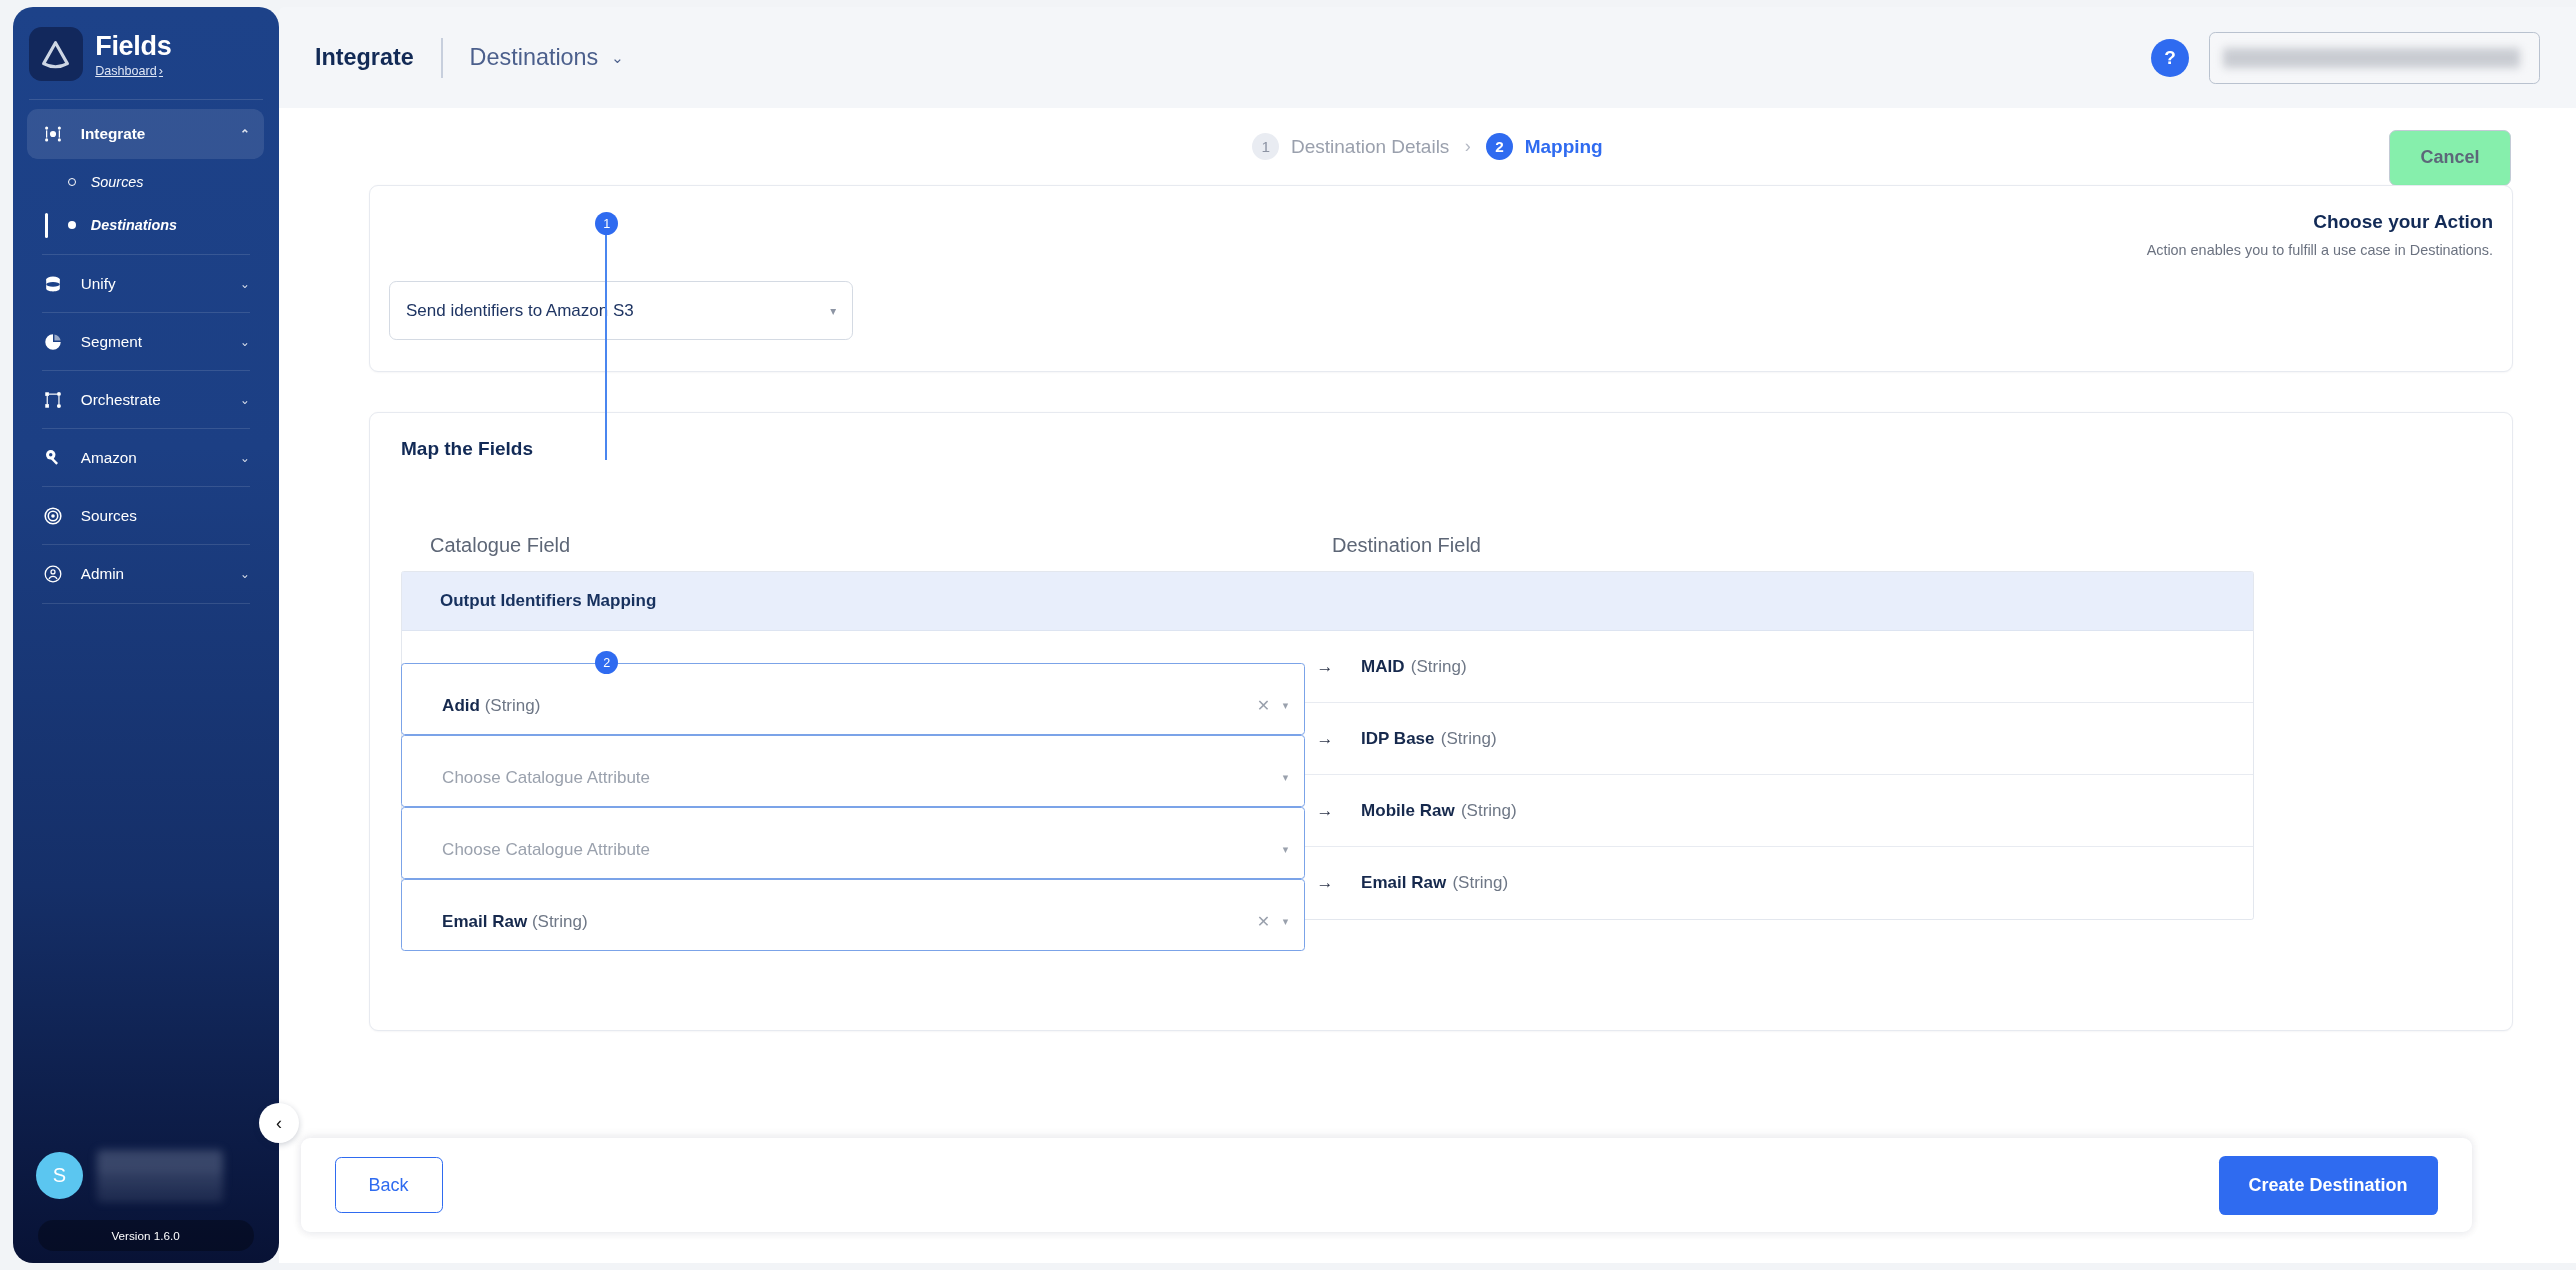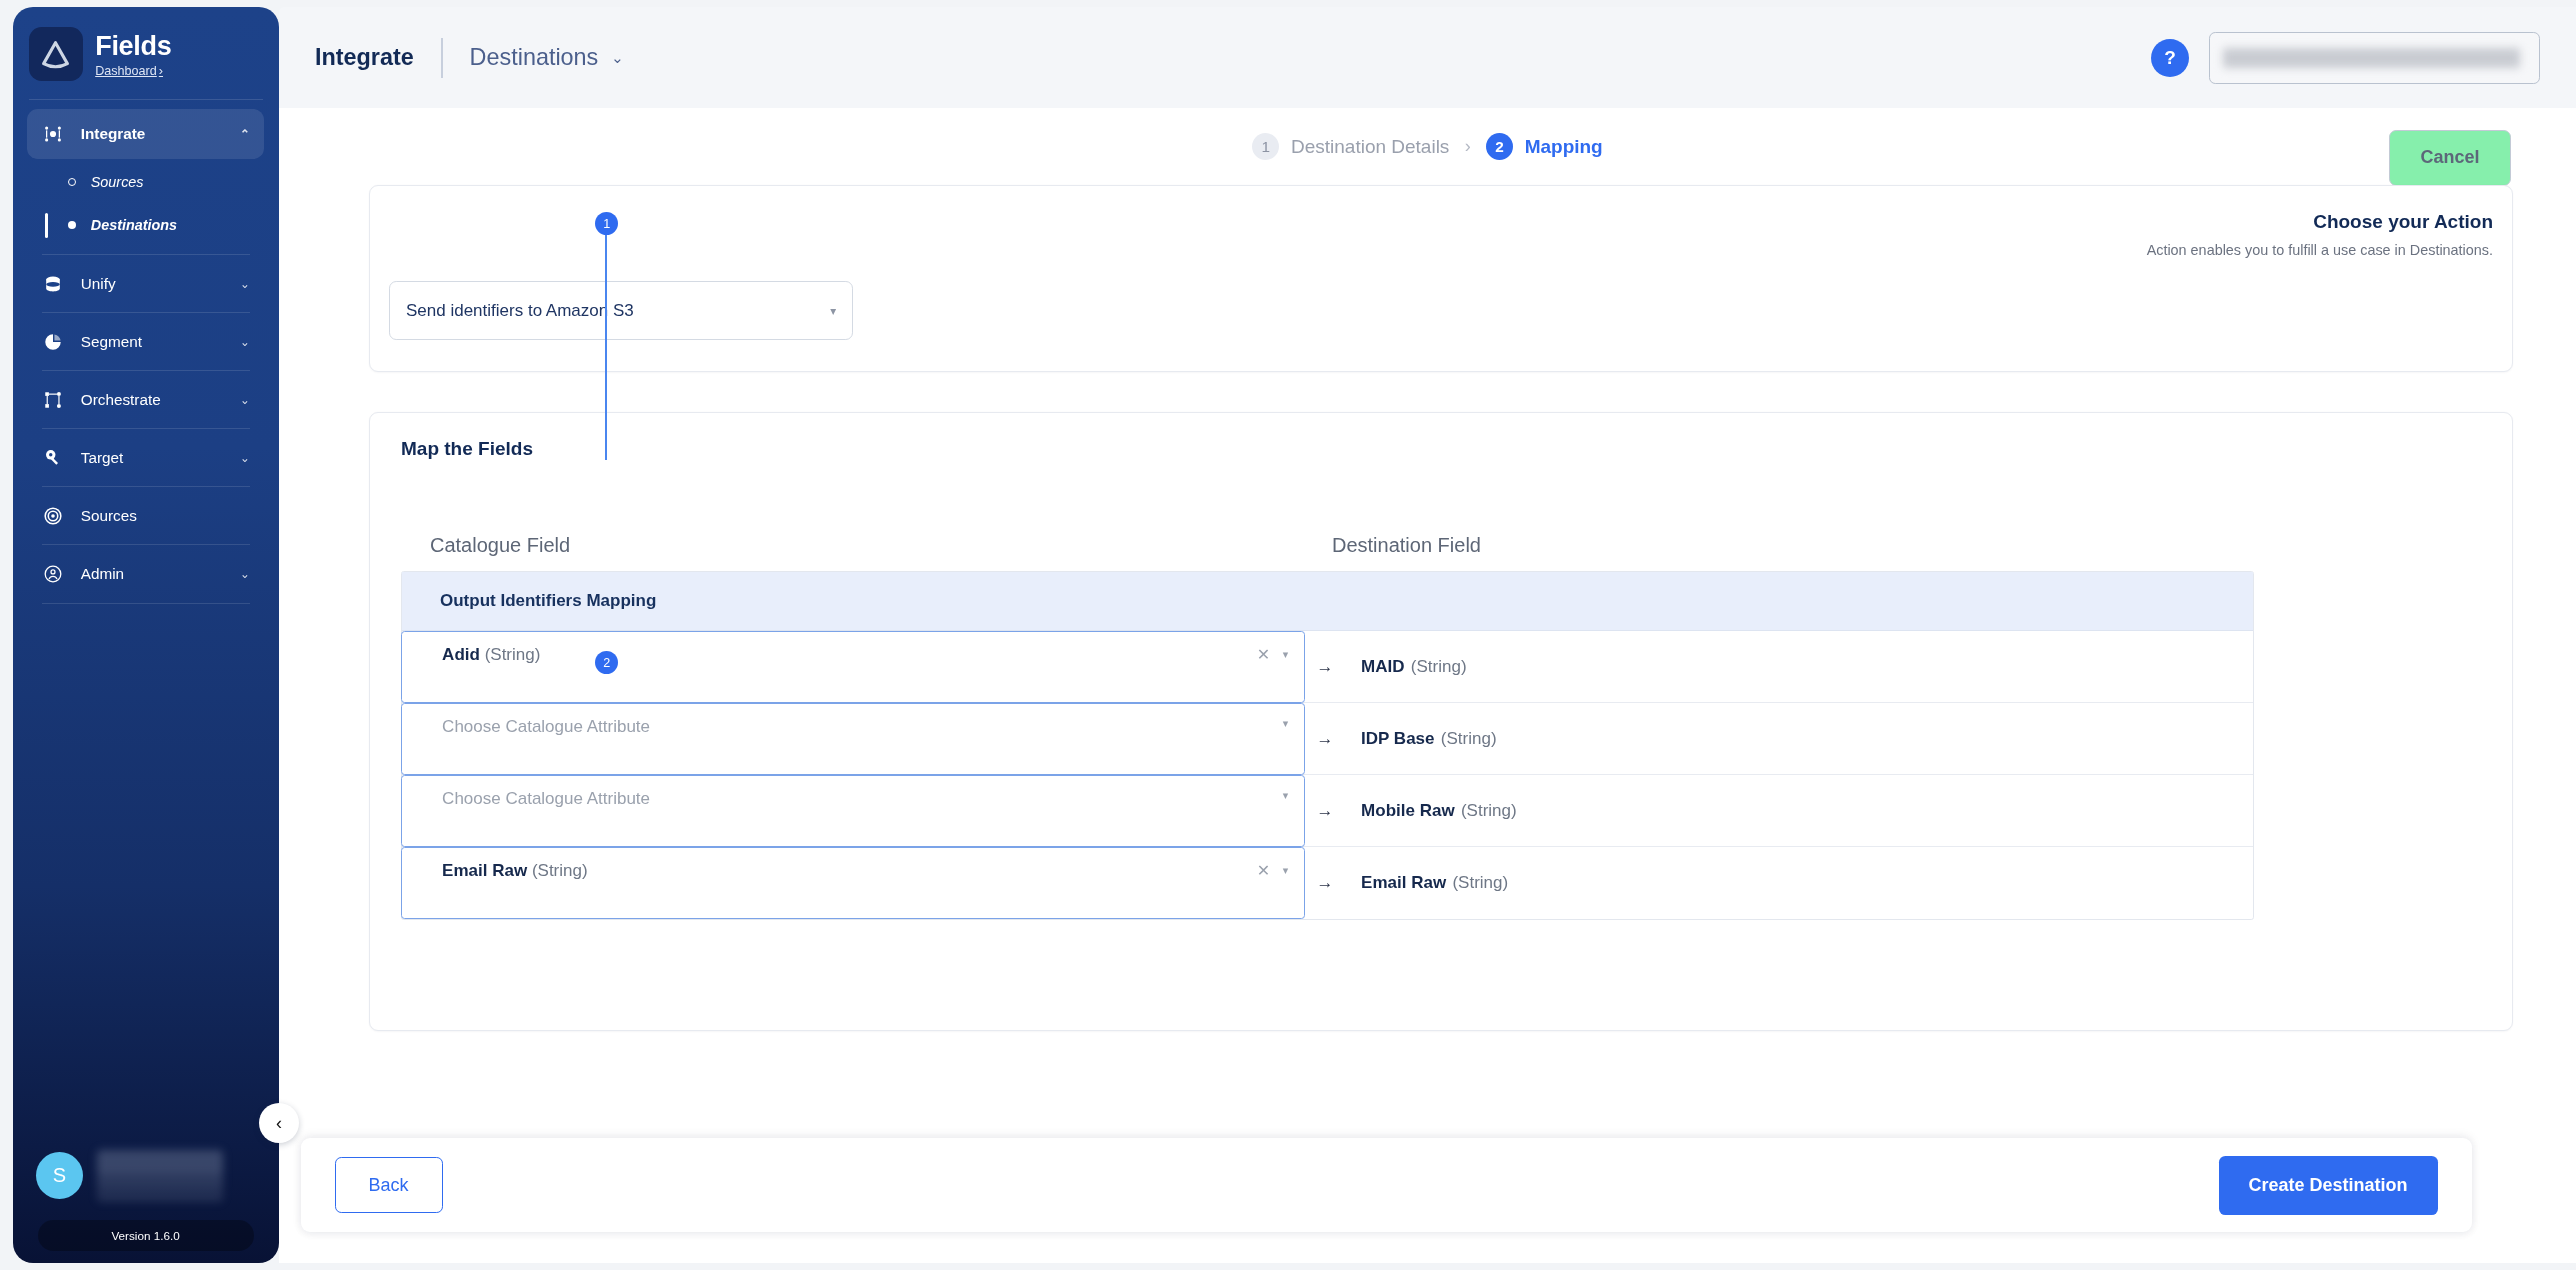--- a/index.html
+++ b/index.html
@@ -199,22 +199,23 @@
   .group-row {
     height: 59px; background: #e8eefb;
     display: flex; align-items: center; padding-left: 38px;
     font-size: 17px; font-weight: bold; color: #17315e;
     border-bottom: 0.9px solid #dde4f1;
   }
   .map-row { display: flex; height: 72px; border-bottom: 0.9px solid #e8ebf1; position: relative; }
   .map-row:last-child { border-bottom: none; }
   .cat-cell {
     width: 904px; height: 72px; position: relative;
-    display: flex; align-items: flex-start; padding: 13px 0 0 40px;
+    display: flex; align-items: center; padding: 13px 0 0 40px;
     background: #fff;
+    margin-top: 32px;
   }
   .cat-cell.outlined {
     border: 0.9px solid #7ba3e8; border-radius: 3.6px;
     margin-left: -0.9px;
   }
   .cat-val { font-size: 17px; color: #16294d; font-weight: bold; }
   .cat-val .ty { color: #6e7786; font-weight: normal; }
   .cat-ph { font-size: 17px; color: #9aa1ad; }
   .cell-actions { margin-left: auto; display: flex; align-items: center; gap: 12.6px; padding-right: 16px; color: #9aa1ad; }
   .x-btn { font-size: 16px; cursor: pointer; }
@@ -353,21 +354,21 @@
 
         <div class="nav-group">
           <div class="nav-item">
             <span class="ico">
               <svg width="20" height="20" viewBox="0 0 22 22" aria-hidden="true">
                 <circle cx="8.5" cy="7.5" r="5.2" fill="#fff"></circle>
                 <circle cx="8.5" cy="7.5" r="1.9" fill="#1d4289"></circle>
                 <rect x="10.5" y="10.5" width="8.5" height="2.6" transform="rotate(45 10.5 10.5)" fill="#fff"></rect>
               </svg>
             </span>
-            <span class="lbl">Target</span>
+            <span class="lbl">Amazon</span>
             <span class="caret">⌄</span>
           </div>
         </div>
 
         <div class="nav-sep"></div>
 
         <div class="nav-group">
           <div class="nav-item">
             <span class="ico">
               <svg width="20" height="20" viewBox="0 0 22 22" aria-hidden="true">

